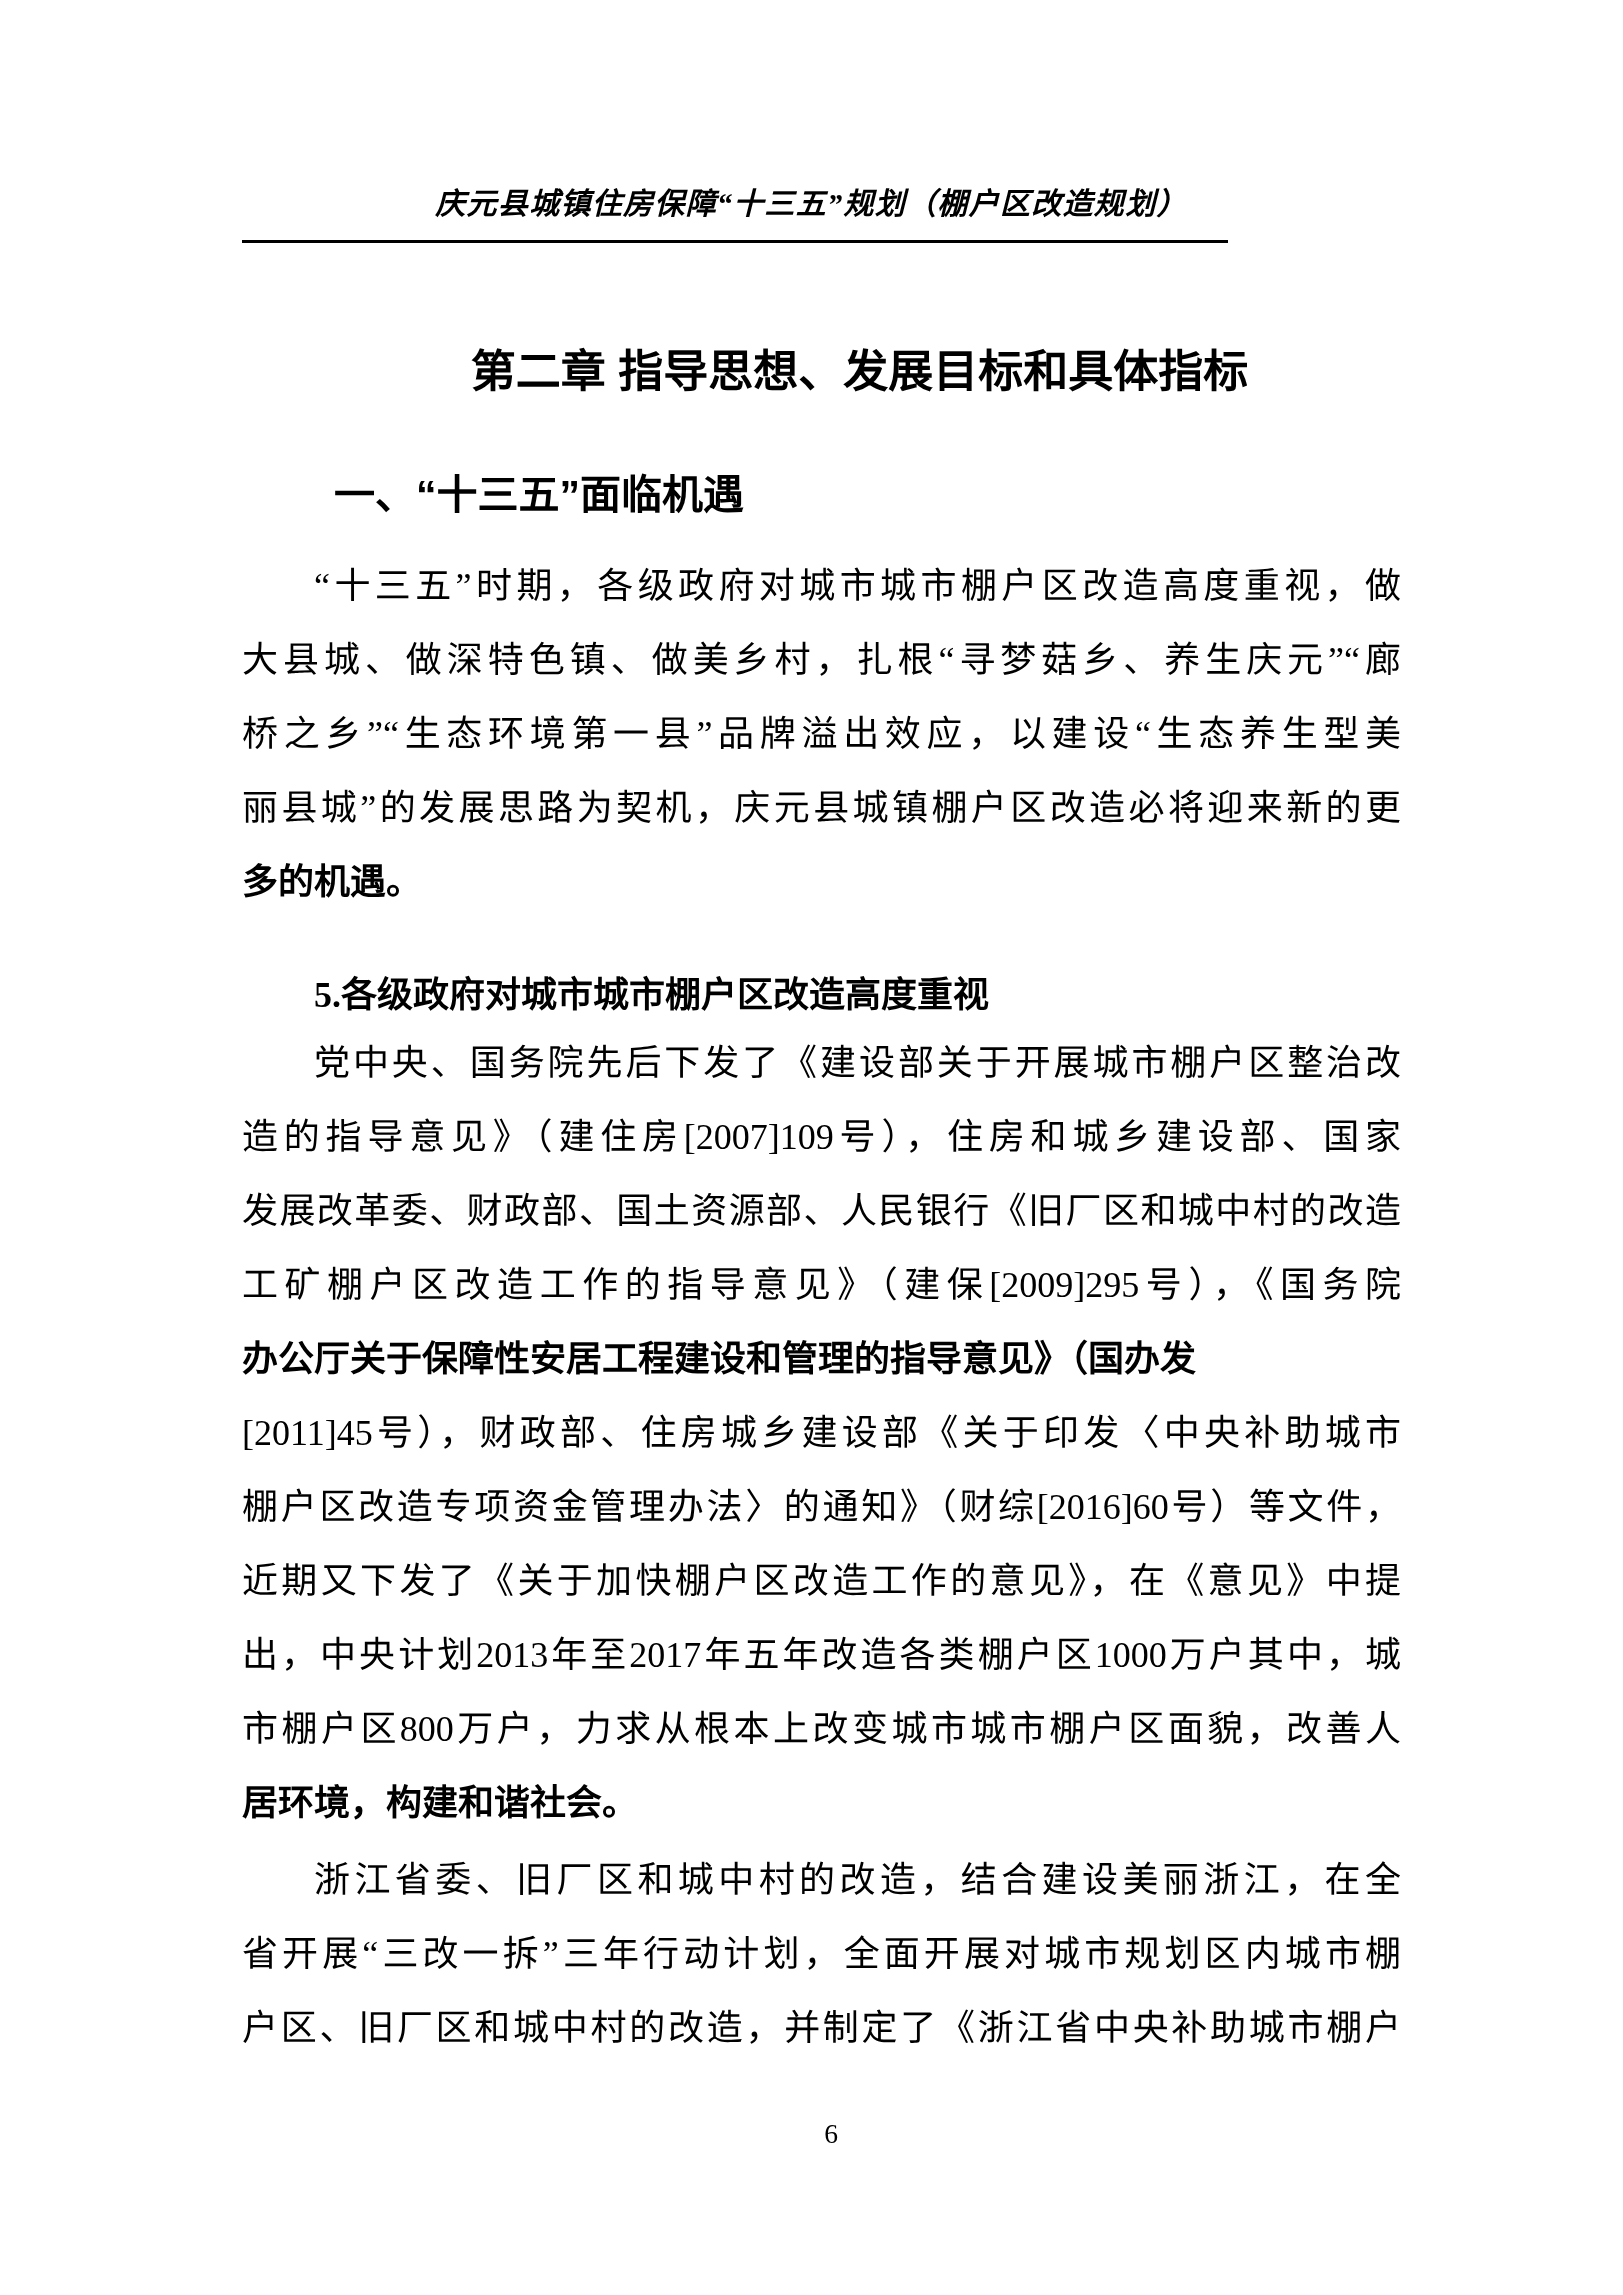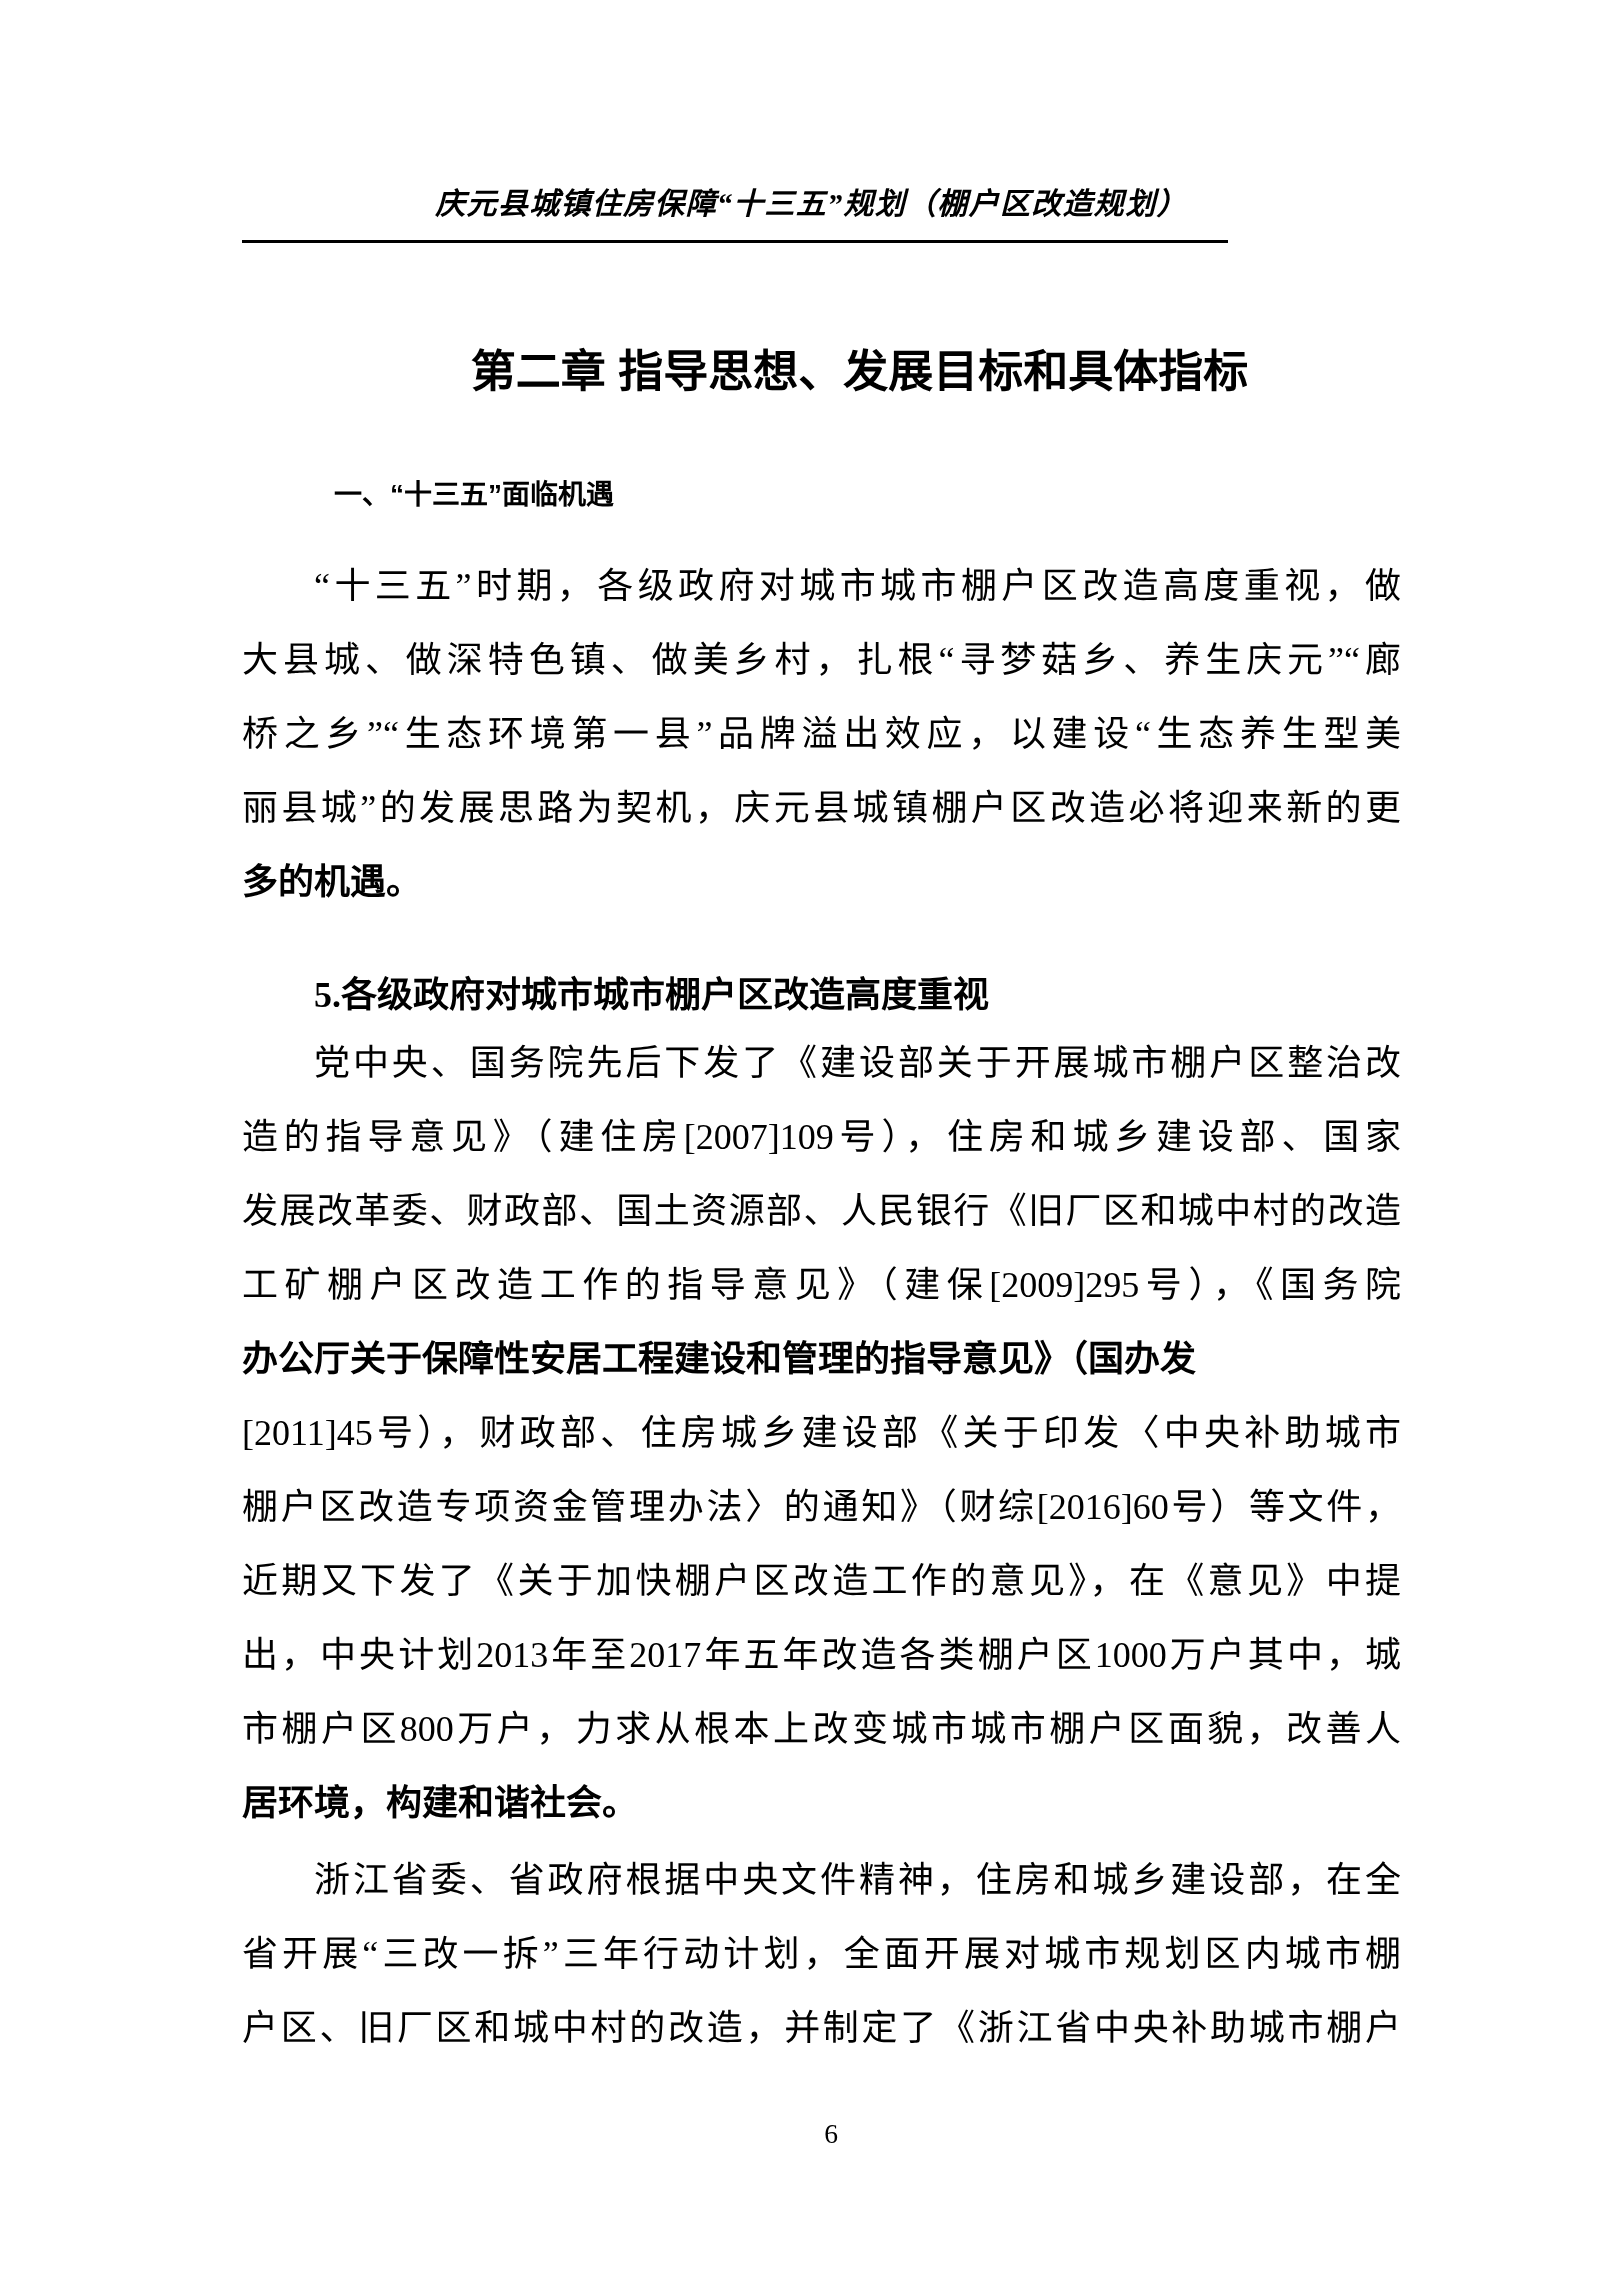--- a/index.html
+++ b/index.html
@@ -42,21 +42,21 @@
     font-weight:900;
     font-size:45px;
     line-height:63px;
     white-space:nowrap;
   }
   .section-title{
     position:absolute;
     top:466px; left:334px;
     font-family:"Liberation Sans","DejaVu Sans",sans-serif;
     font-weight:900;
-    font-size:28px;
+    font-size:41px;
     line-height:58px;
     white-space:nowrap;
     text-align:right;
   }
   .subsection-title{
     position:absolute;
     top:960px; left:314px;
     font-family:"Liberation Serif","DejaVu Serif",serif;
     font-weight:bold;
     font-size:36px;
@@ -124,21 +124,21 @@
     <div class="line no-just">办公厅关于保障性安居工程建设和管理的指导意见》（国办发</div>
     <div class="line">[2011]45号），财政部、住房城乡建设部《关于印发〈中央补助城市</div>
     <div class="line">棚户区改造专项资金管理办法〉的通知》（财综[2016]60号）等文件，</div>
     <div class="line">近期又下发了《关于加快棚户区改造工作的意见》，在《意见》中提</div>
     <div class="line">出，中央计划2013年至2017年五年改造各类棚户区1000万户其中，城</div>
     <div class="line">市棚户区800万户，力求从根本上改变城市城市棚户区面貌，改善人</div>
     <div class="line no-just">居环境，构建和谐社会。</div>
   </div>
 
   <div class="para p3">
-    <div class="line start">浙江省委、省政府根据中央文件精神，住房和城乡建设部，在全</div>
+    <div class="line start">浙江省委、旧厂区和城中村的改造，结合建设美丽浙江，在全</div>
     <div class="line">省开展“三改一拆”三年行动计划，全面开展对城市规划区内城市棚</div>
     <div class="line">户区、旧厂区和城中村的改造，并制定了《浙江省中央补助城市棚户</div>
   </div>
 
   <div class="footer-pagenum">6</div>
 
 </div>
 
 
 </body></html>

